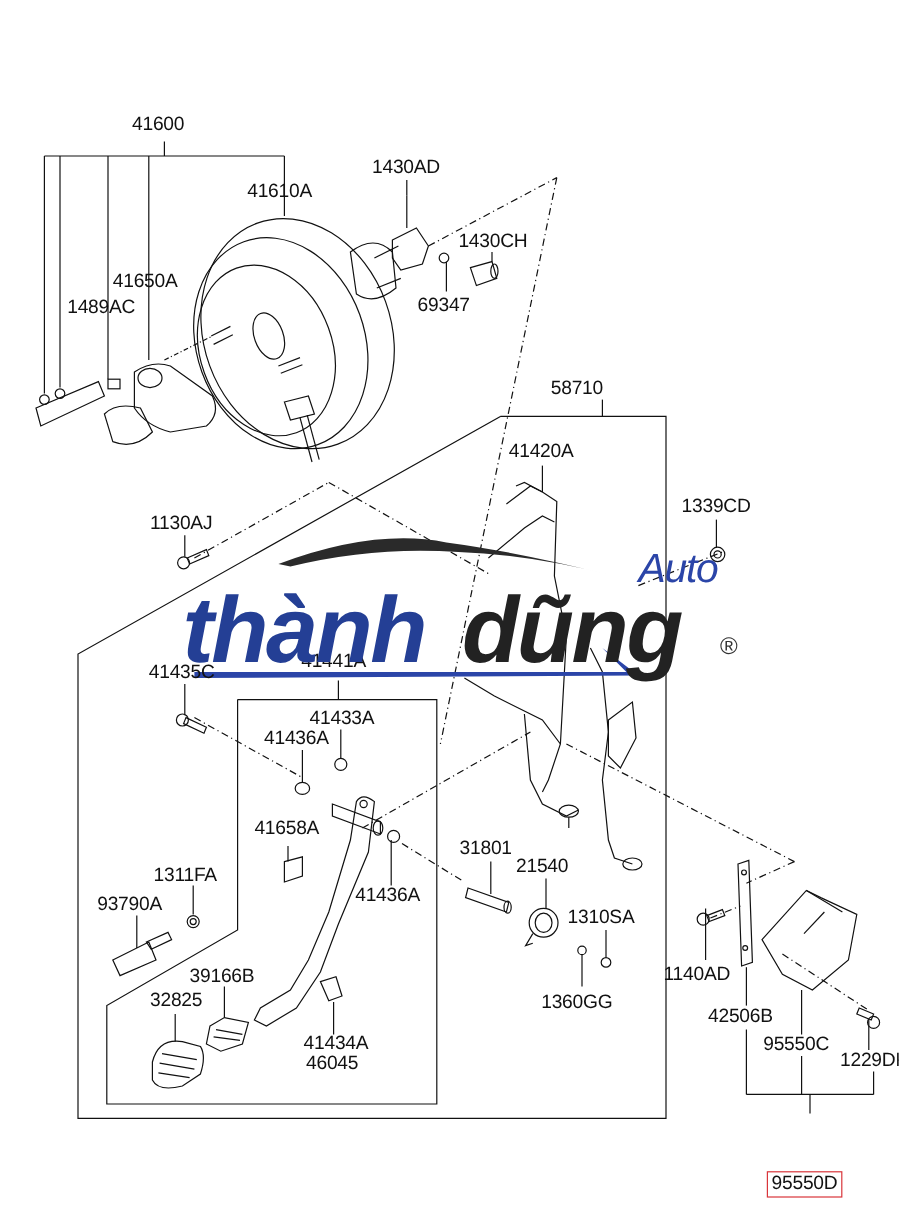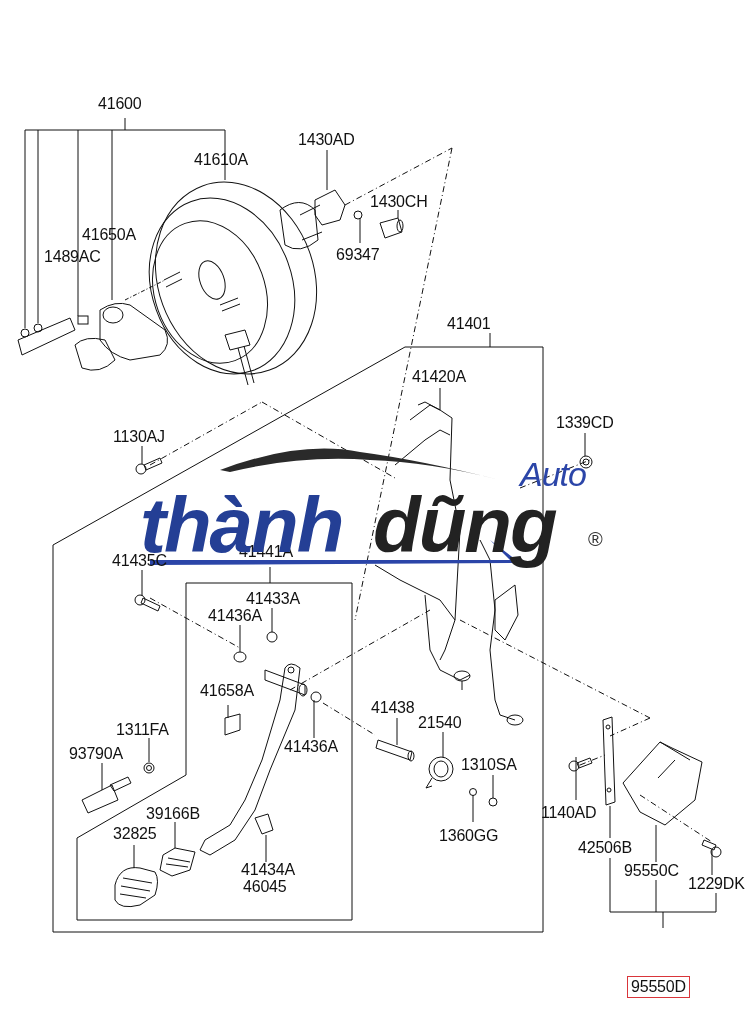--- a/index.html
+++ b/index.html
@@ -1,17 +1,17 @@
 <!DOCTYPE html>
 <html><head>
 <meta charset="utf-8">
 <style>
   html, body { margin: 0; padding: 0; background: #ffffff; }
   body { width: 749px; height: 1024px; position: relative; overflow: hidden; font-family: "Liberation Sans", sans-serif; }
-  #stage { position: absolute; left: 0; top: 0; width: 676px; height: 1024px; }
+  #stage { position: absolute; left: 12px; top: 0; width: 676px; height: 1024px; }
   svg { position: absolute; left: 0; top: 0; }
   .lbl { position: absolute; font-family: "Liberation Sans", sans-serif; font-size: 16px; color: #111; line-height: 16px; white-space: nowrap; letter-spacing: -0.2px; }
   .lbl.hl { border: 1.5px solid #d9353a; padding: 2px 3px; line-height: 16px; margin-top: 48px; }
   .wm { position: absolute; font-family: "Liberation Sans", sans-serif; font-weight: bold; font-style: italic; white-space: nowrap; }
   .wm-thanh { left: 140px; top: 480px; font-size: 78px; color: #243f95; letter-spacing: -2px; }
   .wm-dung { left: 373px; top: 480px; font-size: 78px; color: #222222; letter-spacing: -2px; }
   .wm-auto { left: 520px; top: 455px; font-size: 34px; font-weight: normal; color: #2b45a8; letter-spacing: -1px; text-align: right; }
   .wm-reg { left: 588px; top: 528px; font-size: 20px; font-style: normal; font-weight: normal; color: #333; }
 </style>
 </head>
@@ -207,37 +207,37 @@
   </g>
 </svg>
 
 <span class="lbl" style="left:98px;top:96px">41600</span>
 <span class="lbl" style="left:194px;top:152px">41610A</span>
 <span class="lbl" style="left:298px;top:132px">1430AD</span>
 <span class="lbl" style="left:370px;top:194px">1430CH</span>
 <span class="lbl" style="left:336px;top:247px">69347</span>
 <span class="lbl" style="left:82px;top:227px">41650A</span>
 <span class="lbl" style="left:44px;top:249px">1489AC</span>
-<span class="lbl" style="left:447px;top:316px">41401</span>
+<span class="lbl" style="left:447px;top:316px">58710</span>
 <span class="lbl" style="left:412px;top:369px">41420A</span>
 <span class="lbl" style="left:556px;top:415px">1339CD</span>
 <span class="lbl" style="left:113px;top:429px">1130AJ</span>
 <span class="lbl" style="left:112px;top:553px">41435C</span>
 <span class="lbl" style="left:239px;top:544px">41441A</span>
 <span class="lbl" style="left:246px;top:591px">41433A</span>
 <span class="lbl" style="left:208px;top:608px">41436A</span>
 <span class="lbl" style="left:200px;top:683px">41658A</span>
 <span class="lbl" style="left:284px;top:739px">41436A</span>
 <span class="lbl" style="left:116px;top:722px">1311FA</span>
 <span class="lbl" style="left:69px;top:746px">93790A</span>
 <span class="lbl" style="left:146px;top:806px">39166B</span>
 <span class="lbl" style="left:113px;top:826px">32825</span>
 <span class="lbl" style="left:241px;top:862px">41434A</span>
 <span class="lbl" style="left:243px;top:879px">46045</span>
-<span class="lbl" style="left:371px;top:700px">41438</span>
+<span class="lbl" style="left:371px;top:700px">31801</span>
 <span class="lbl" style="left:418px;top:715px">21540</span>
 <span class="lbl" style="left:461px;top:757px">1310SA</span>
 <span class="lbl" style="left:439px;top:828px">1360GG</span>
 <span class="lbl" style="left:541px;top:805px">1140AD</span>
 <span class="lbl" style="left:578px;top:840px">42506B</span>
 <span class="lbl" style="left:624px;top:863px">95550C</span>
 <span class="lbl" style="left:688px;top:876px">1229DK</span>
 <span class="lbl hl" style="left:627px;top:928px">95550D</span>
 
 <span class="wm wm-dung">dũng</span>

